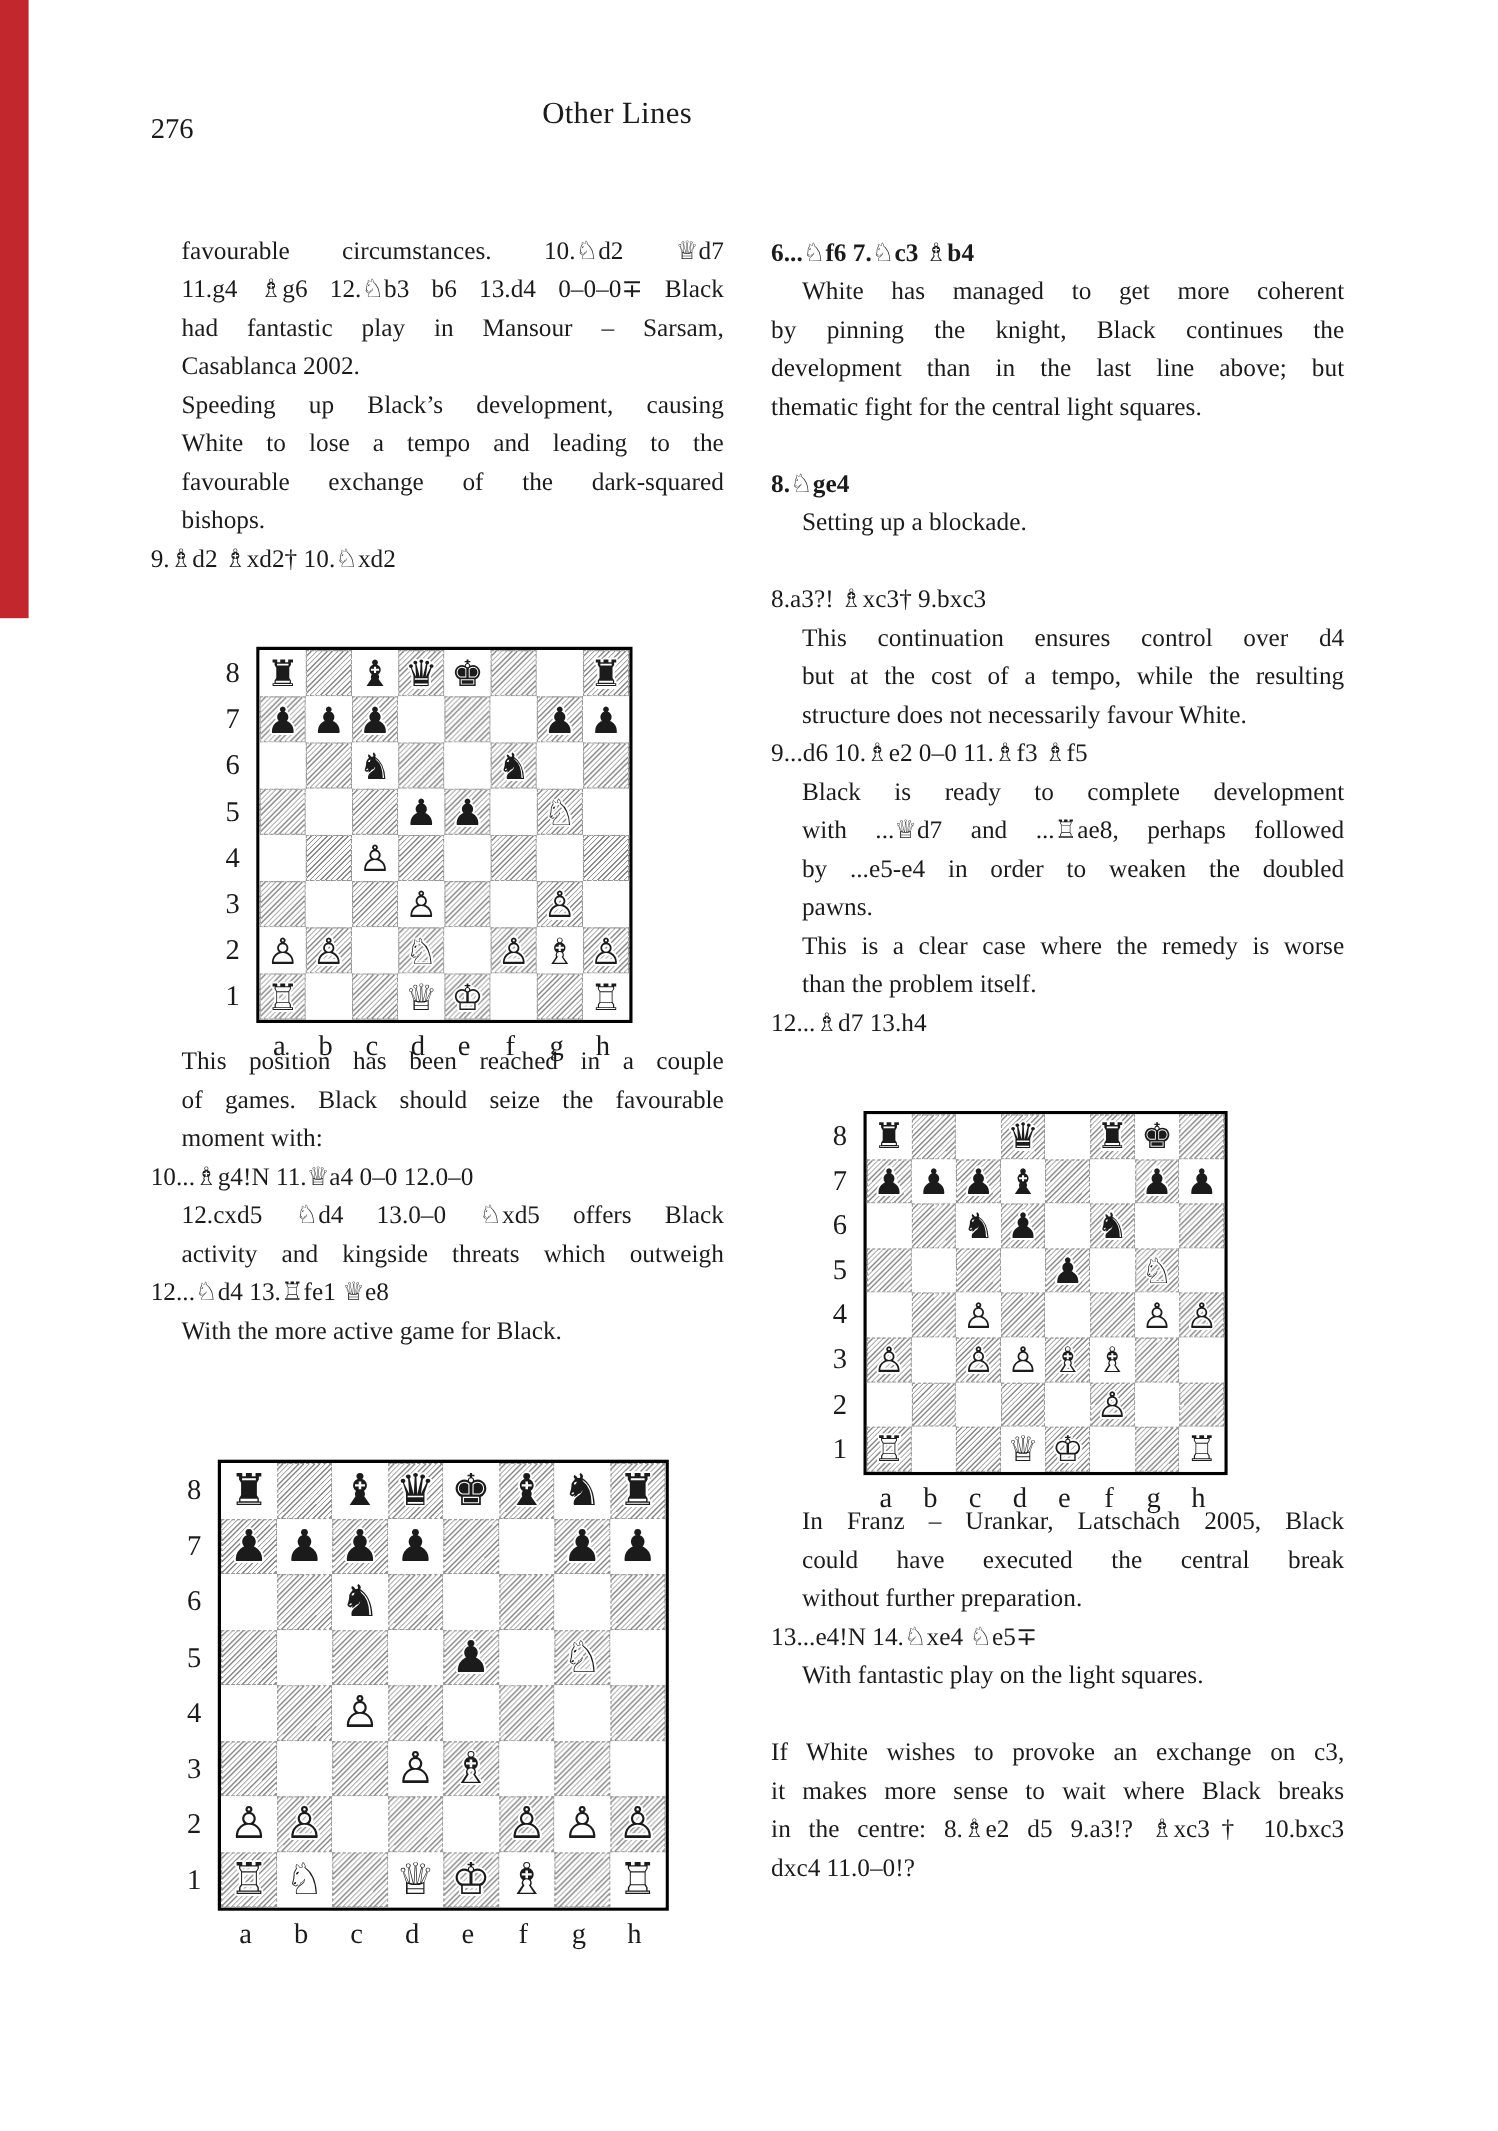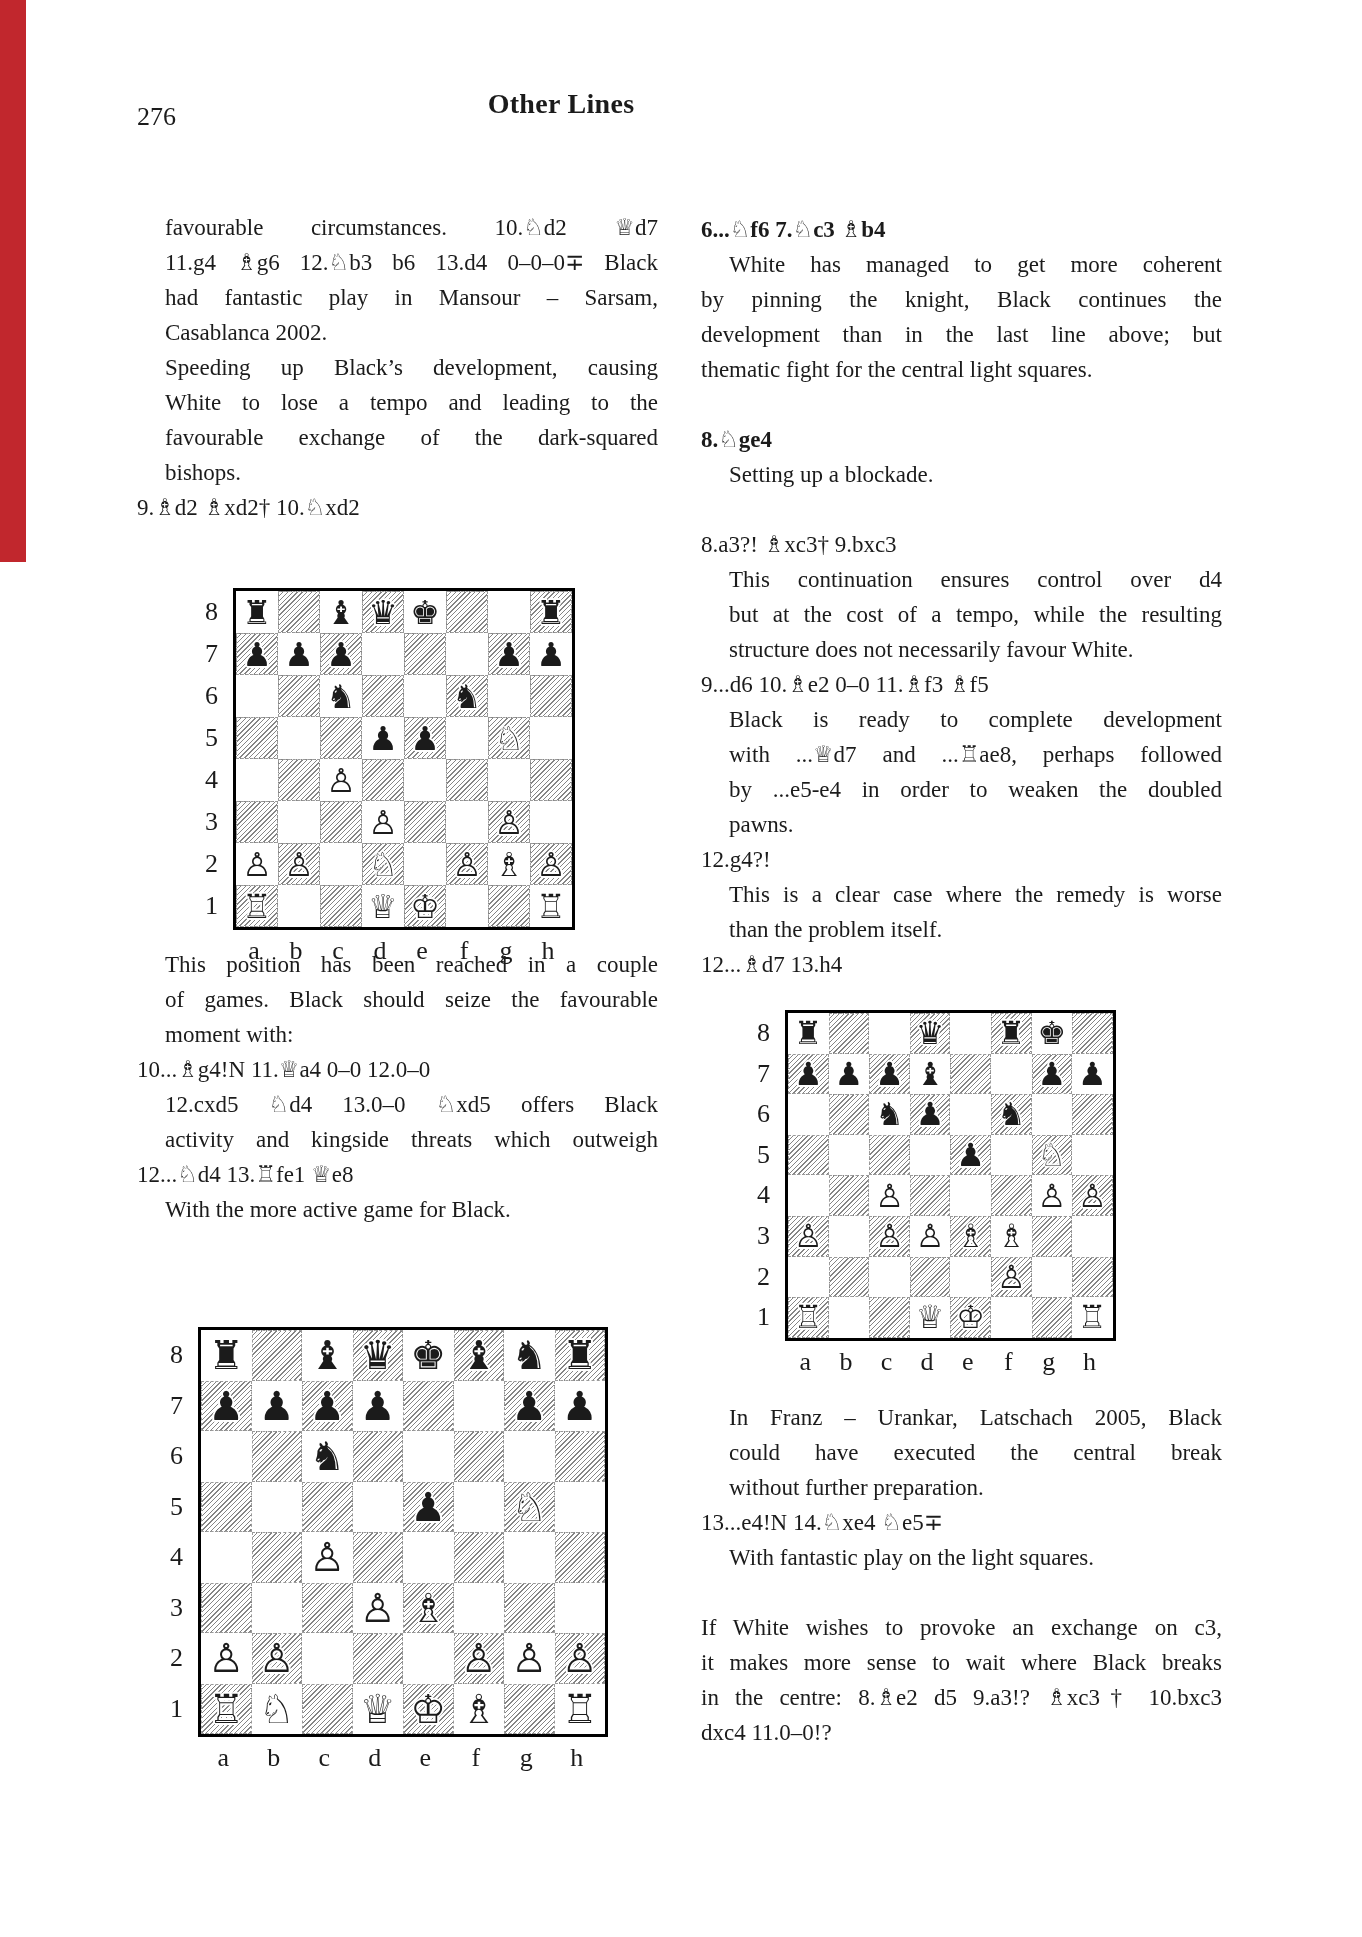--- a/index.html
+++ b/index.html
@@ -1,21 +1,21 @@
 <!DOCTYPE html>
 <html><head>
 <meta charset="utf-8">
 <style>
   html,body{margin:0;padding:0;background:#ffffff;}
   .page{position:relative;width:1362px;height:1937px;background:#ffffff;
         font-family:"Liberation Serif","DejaVu Sans",serif;color:#1b1b1b;overflow:hidden;}
   .redbar{position:absolute;left:0;top:0;width:26px;height:562px;}
   .pageno{position:absolute;left:137px;top:102px;font-size:26px;}
   .runhead{position:absolute;left:401px;top:88px;width:320px;text-align:center;
-           font-size:28px;font-weight:700;letter-spacing:.3px;}
+           font-size:28px;font-weight:400;letter-spacing:.3px;}
   .col{position:absolute;width:521px;font-size:23px;line-height:35px;}
   #left-col{left:137px;top:210px;}
   #right-col{left:701px;top:212px;}
   .line{height:35px;white-space:nowrap;overflow:visible;}
   .mv{padding-left:0;}
   .cm{padding-left:28px;}
   .cf{text-indent:28px;}
   .fl{padding-left:0;}
   .bd{font-weight:bold;}
   .bk{height:35px;}
@@ -85,21 +85,20 @@
       <div class="line bk"></div>
       <div class="line mv">8.a3?! ♗xc3† 9.bxc3</div>
       <div class="line cm j">This continuation ensures control over d4</div>
       <div class="line cm j">but at the cost of a tempo, while the resulting</div>
       <div class="line cm">structure does not necessarily favour White.</div>
       <div class="line mv">9...d6 10.♗e2 0–0 11.♗f3 ♗f5</div>
       <div class="line cm j">Black is ready to complete development</div>
       <div class="line cm j">with ...♕d7 and ...♖ae8, perhaps followed</div>
       <div class="line cm j">by ...e5-e4 in order to weaken the doubled</div>
       <div class="line cm">pawns.</div>
-      <div class="line mv">12.g4?!</div>
       <div class="line cm j">This is a clear case where the remedy is worse</div>
       <div class="line cm">than the problem itself.</div>
       <div class="line mv">12...♗d7 13.h4</div>
       <div class="spacer sp2"></div>
       <div class="line cm j">In Franz – Urankar, Latschach 2005, Black</div>
       <div class="line cm j">could have executed the central break</div>
       <div class="line cm">without further preparation.</div>
       <div class="line mv">13...e4!N 14.♘xe4 ♘e5∓</div>
       <div class="line cm">With fantastic play on the light squares.</div>
       <div class="line bk"></div>

